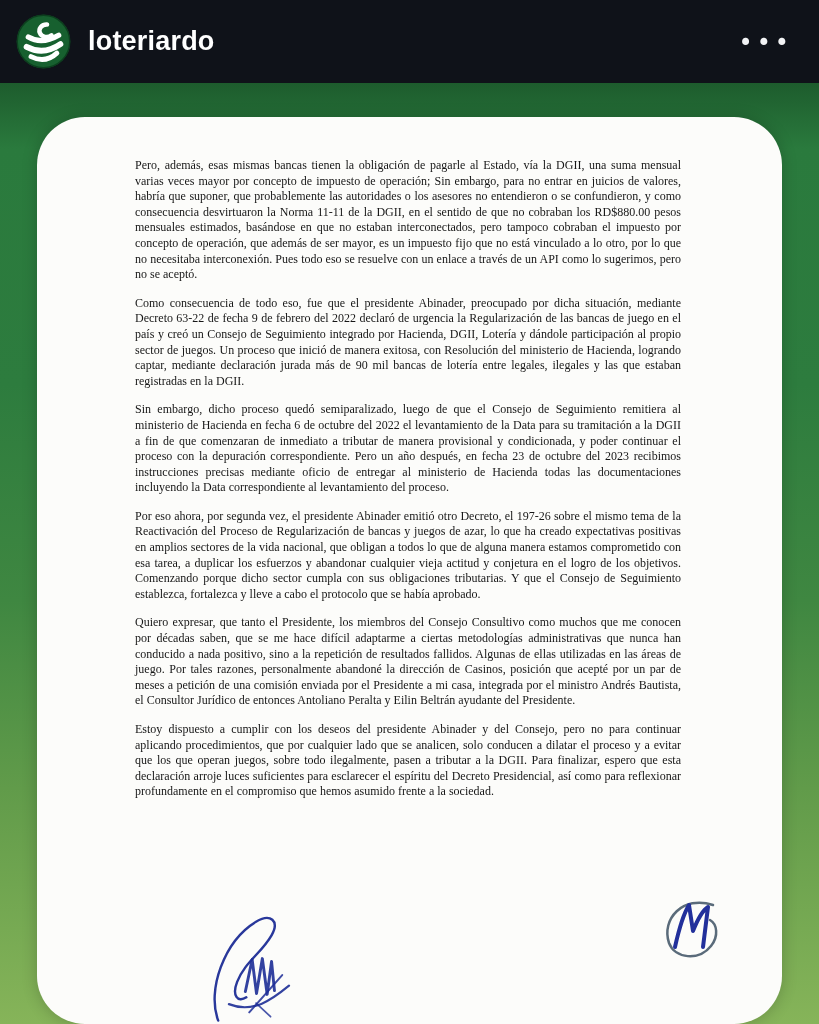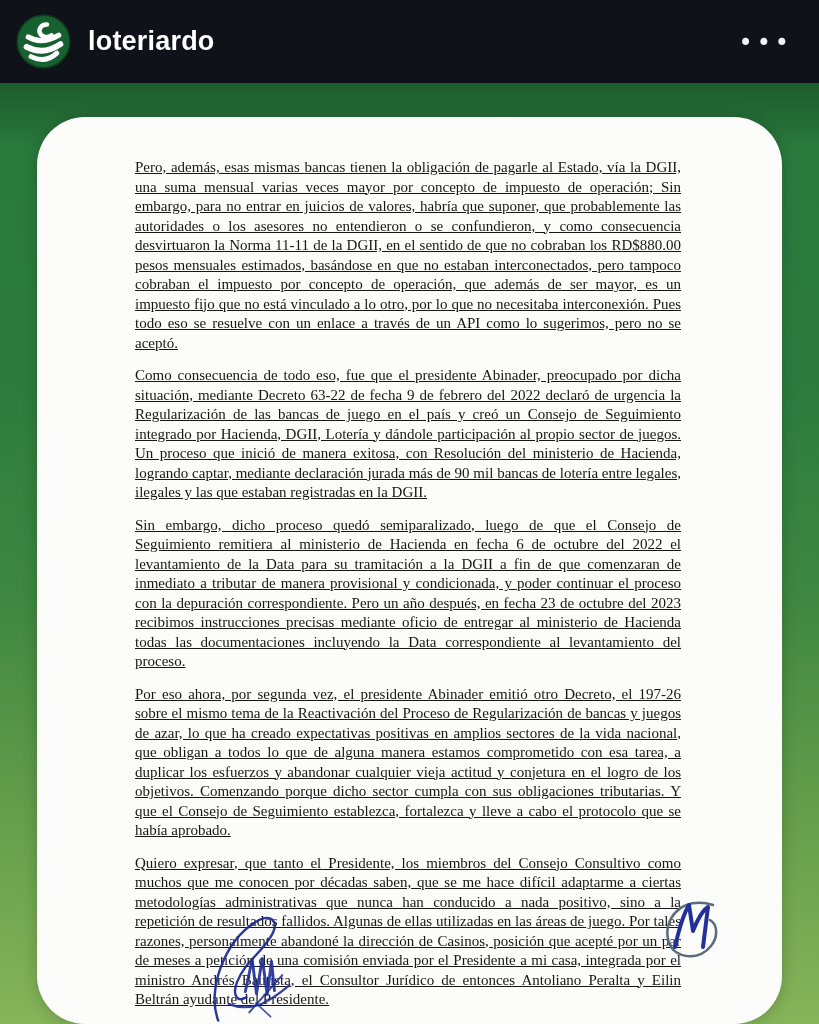--- a/index.html
+++ b/index.html
@@ -48,24 +48,23 @@
     border-radius: 48px;
     box-shadow: 0 1px 16px rgba(0,0,0,0.20);
     overflow: hidden;
   }
   .paper-text {
     position: absolute; left: 98px; right: 93px; top: 41px;
   }
   .paper-text p {
     margin: 0 8px 13px 0;
     font-family: "Liberation Serif", "DejaVu Serif", serif;
-    font-size: 15px; line-height: 1.3;
+    font-size: 12px; line-height: 1.3;
     color: #161616;
     text-align: justify;
-    text-decoration: underline;
   }
   .sig-main {
     position: absolute; left: 100px; top: 796px;
     width: 240px; height: 111px; overflow: visible;
     pointer-events: none;
   }
   .sig-initials {
     position: absolute; left: 618px; top: 776px;
     width: 72px; height: 74px; overflow: visible;
     pointer-events: none;

